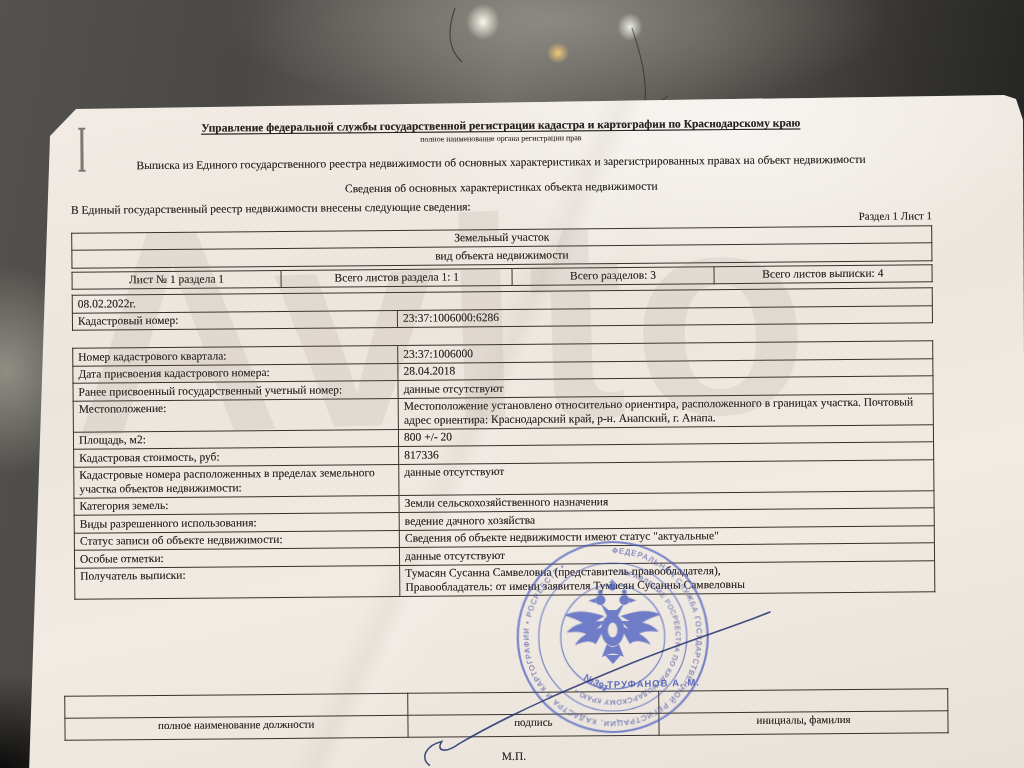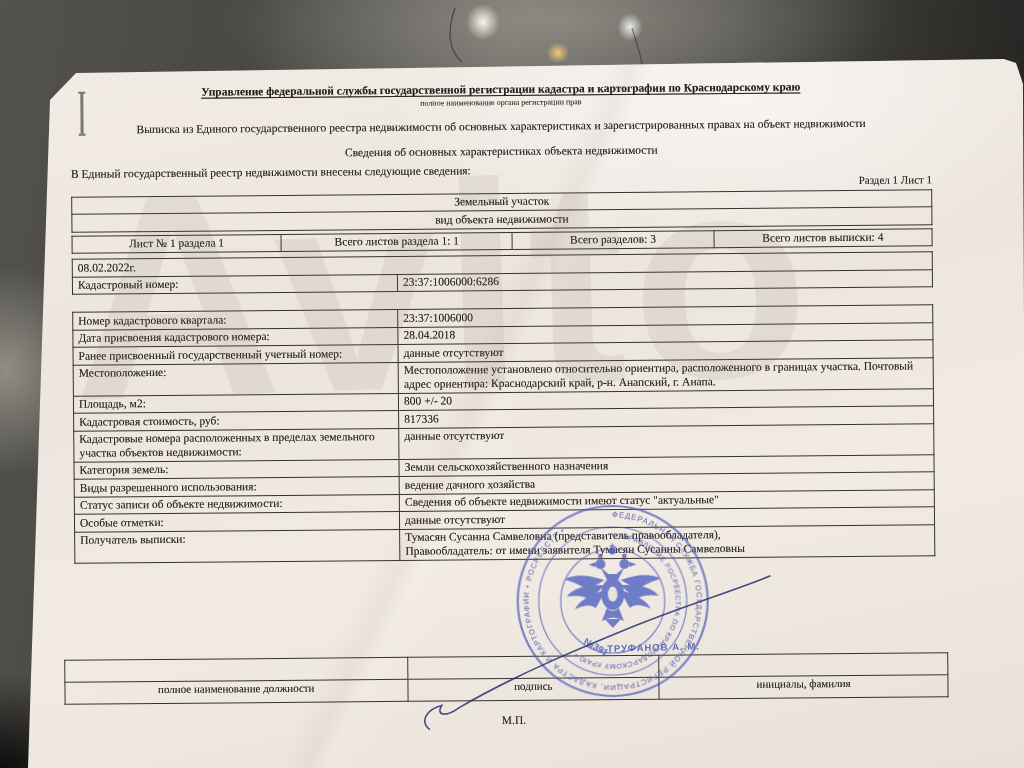--- a/index.html
+++ b/index.html
@@ -24,20 +24,21 @@
   .bg-hairs{position:absolute;inset:0;}
   
   .paper{
     position:absolute;inset:0;
     clip-path:polygon(76px 73px,1004px 59px,1016px 63px,1023px 84px,1024px 320px,1024px 768px,28px 768px,50px 100px);
     background-image:
       linear-gradient(115deg, rgba(0,0,0,0) 46%, rgba(90,70,60,.05) 48%, rgba(255,255,255,.10) 49.5%, rgba(0,0,0,0) 53%),
       radial-gradient(ellipse 500px 260px at 72% 12%, rgba(255,255,255,.55), rgba(255,255,255,0) 70%),
       linear-gradient(168deg,#f3ede7 0%,#ece5dd 40%,#f2ebe4 66%,#e8e1d8 100%);
     box-shadow:0 8px 40px rgba(0,0,0,.6);
+    margin-top:36px;
   }
   
   .content{
     position:absolute;left:73px;top:81px;width:861px;
     transform:rotate(-0.5deg);transform-origin:50% 50%;
     color:#262220;font-size:11.5px;line-height:13.5px;
     text-shadow:0 0 .6px rgba(60,52,46,.45);
   }
   .fold-mark{position:absolute;left:10px;top:8px;width:3px;height:42px;background:#4c4641;opacity:.7;}
   .fold-mark::before,.fold-mark::after{content:"";position:absolute;left:-2px;width:7px;height:2px;background:#4c4641;}

